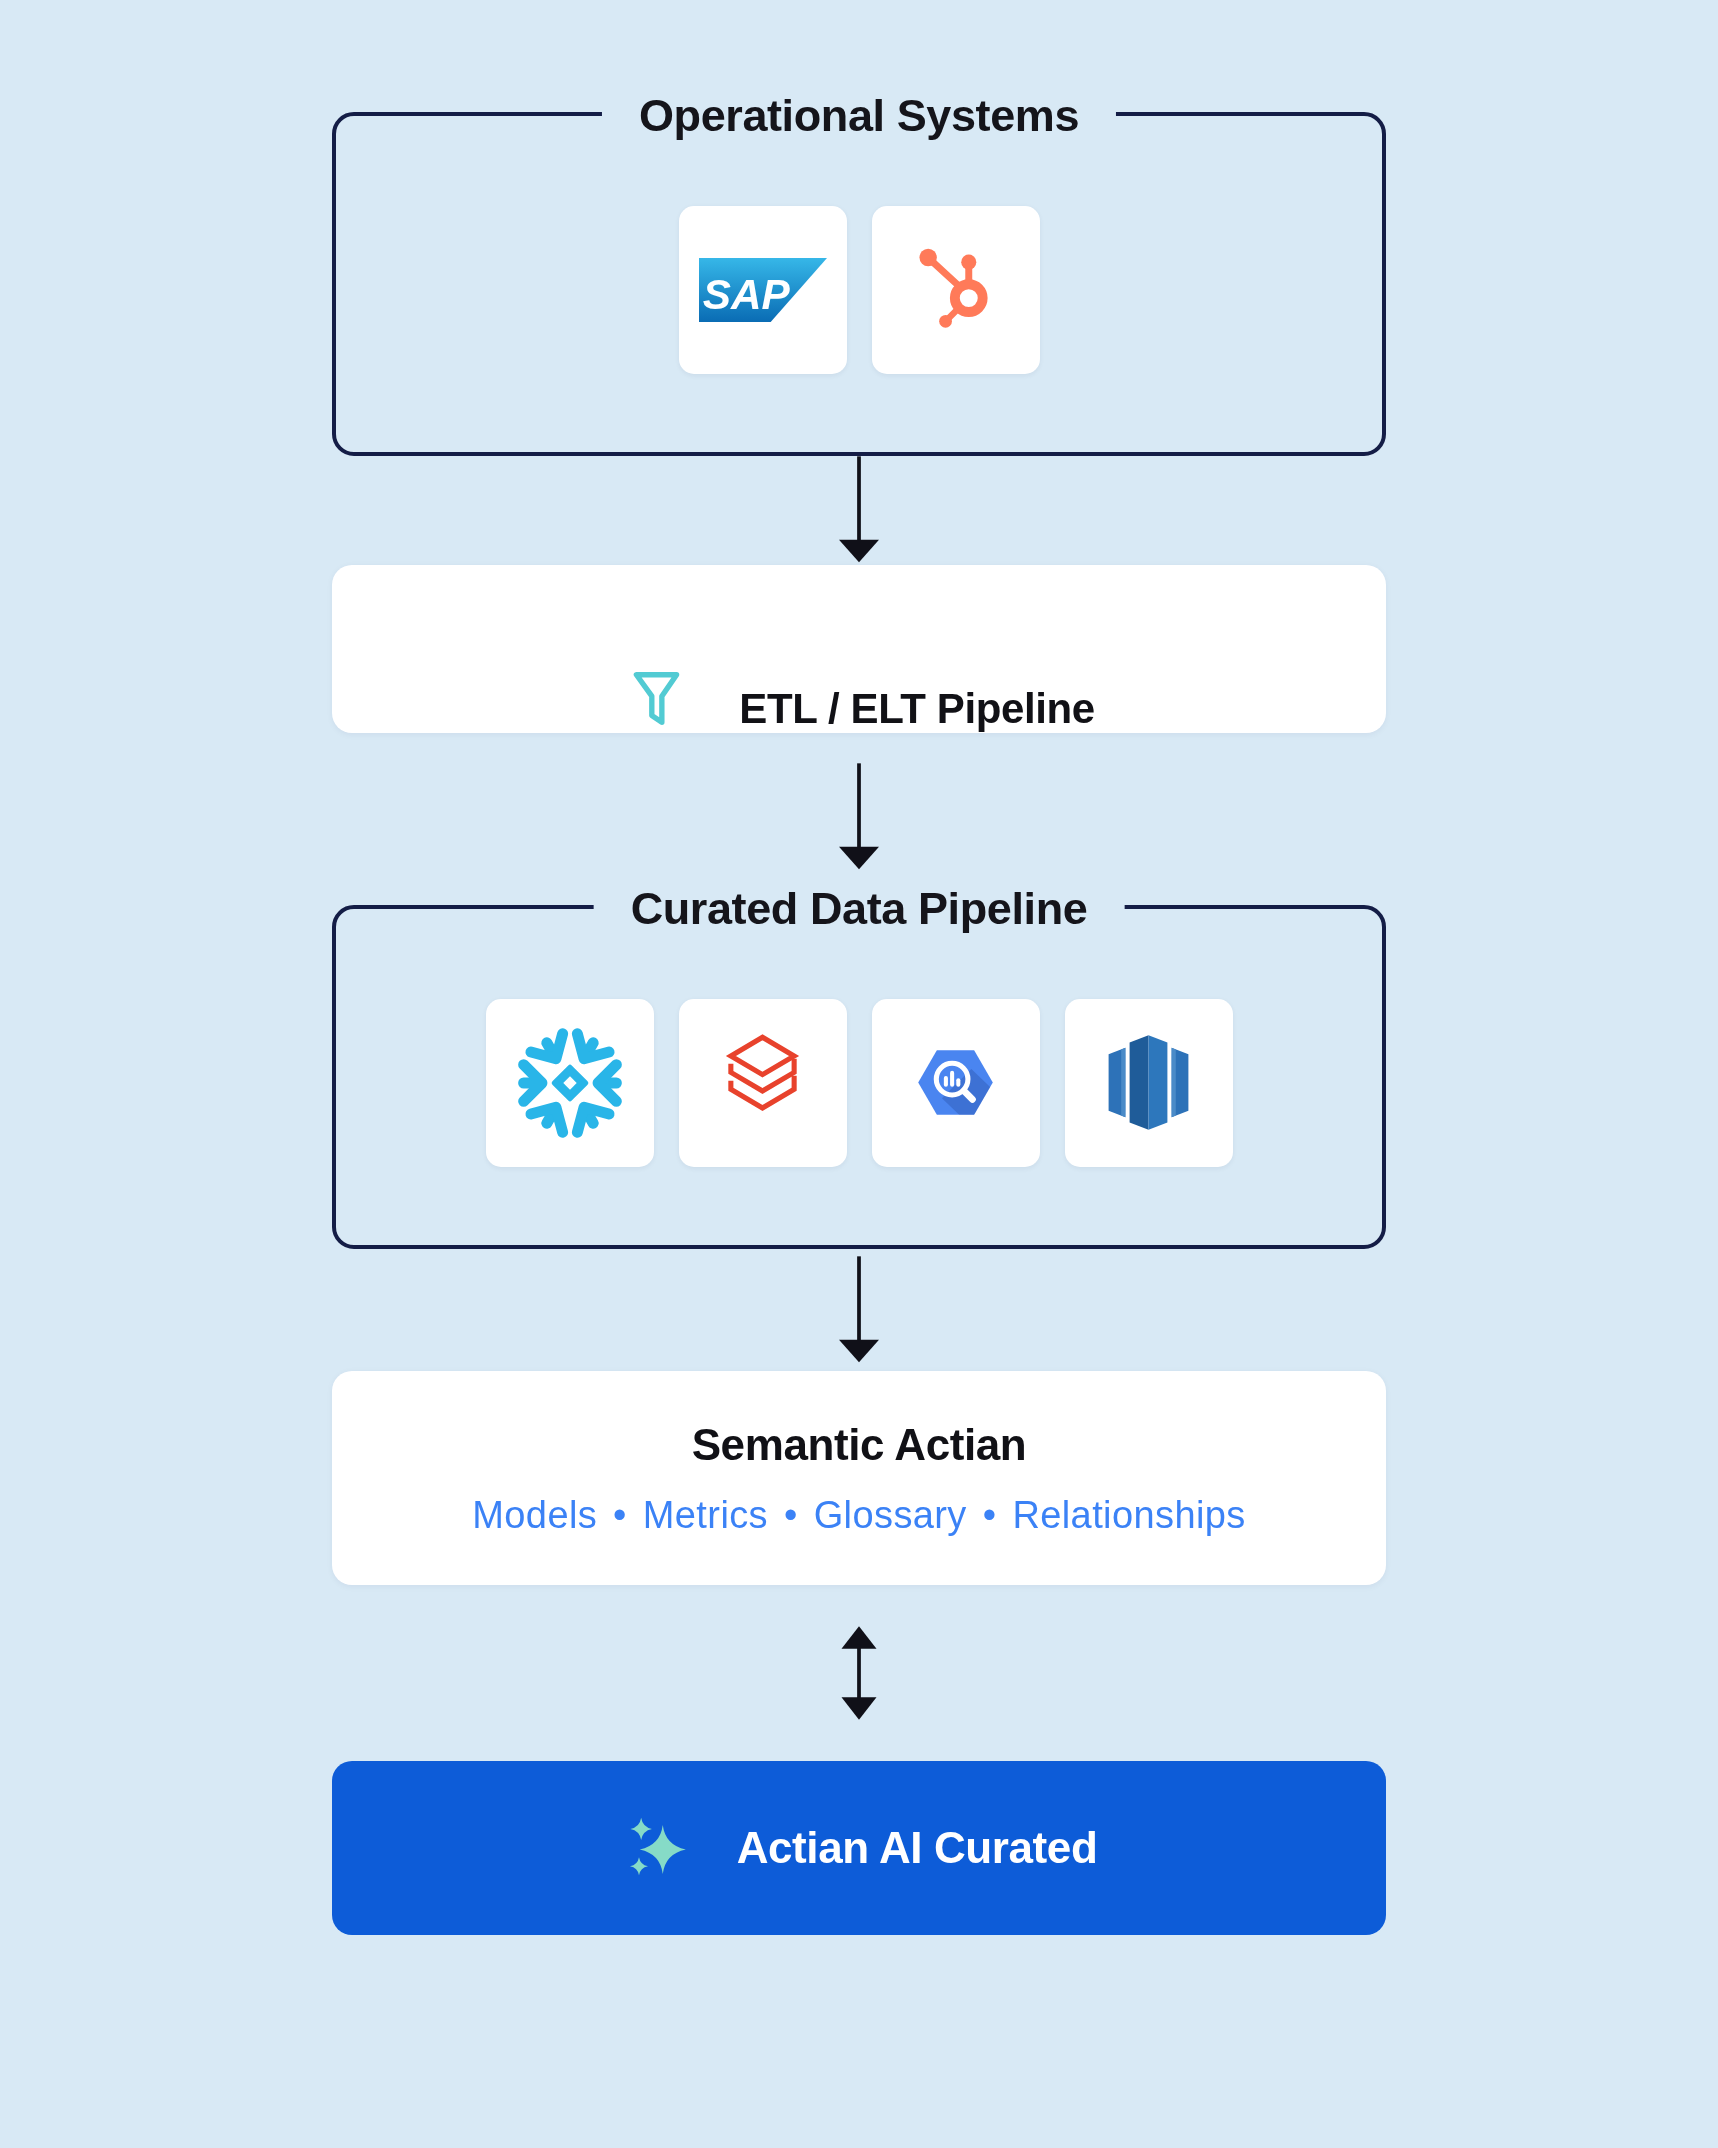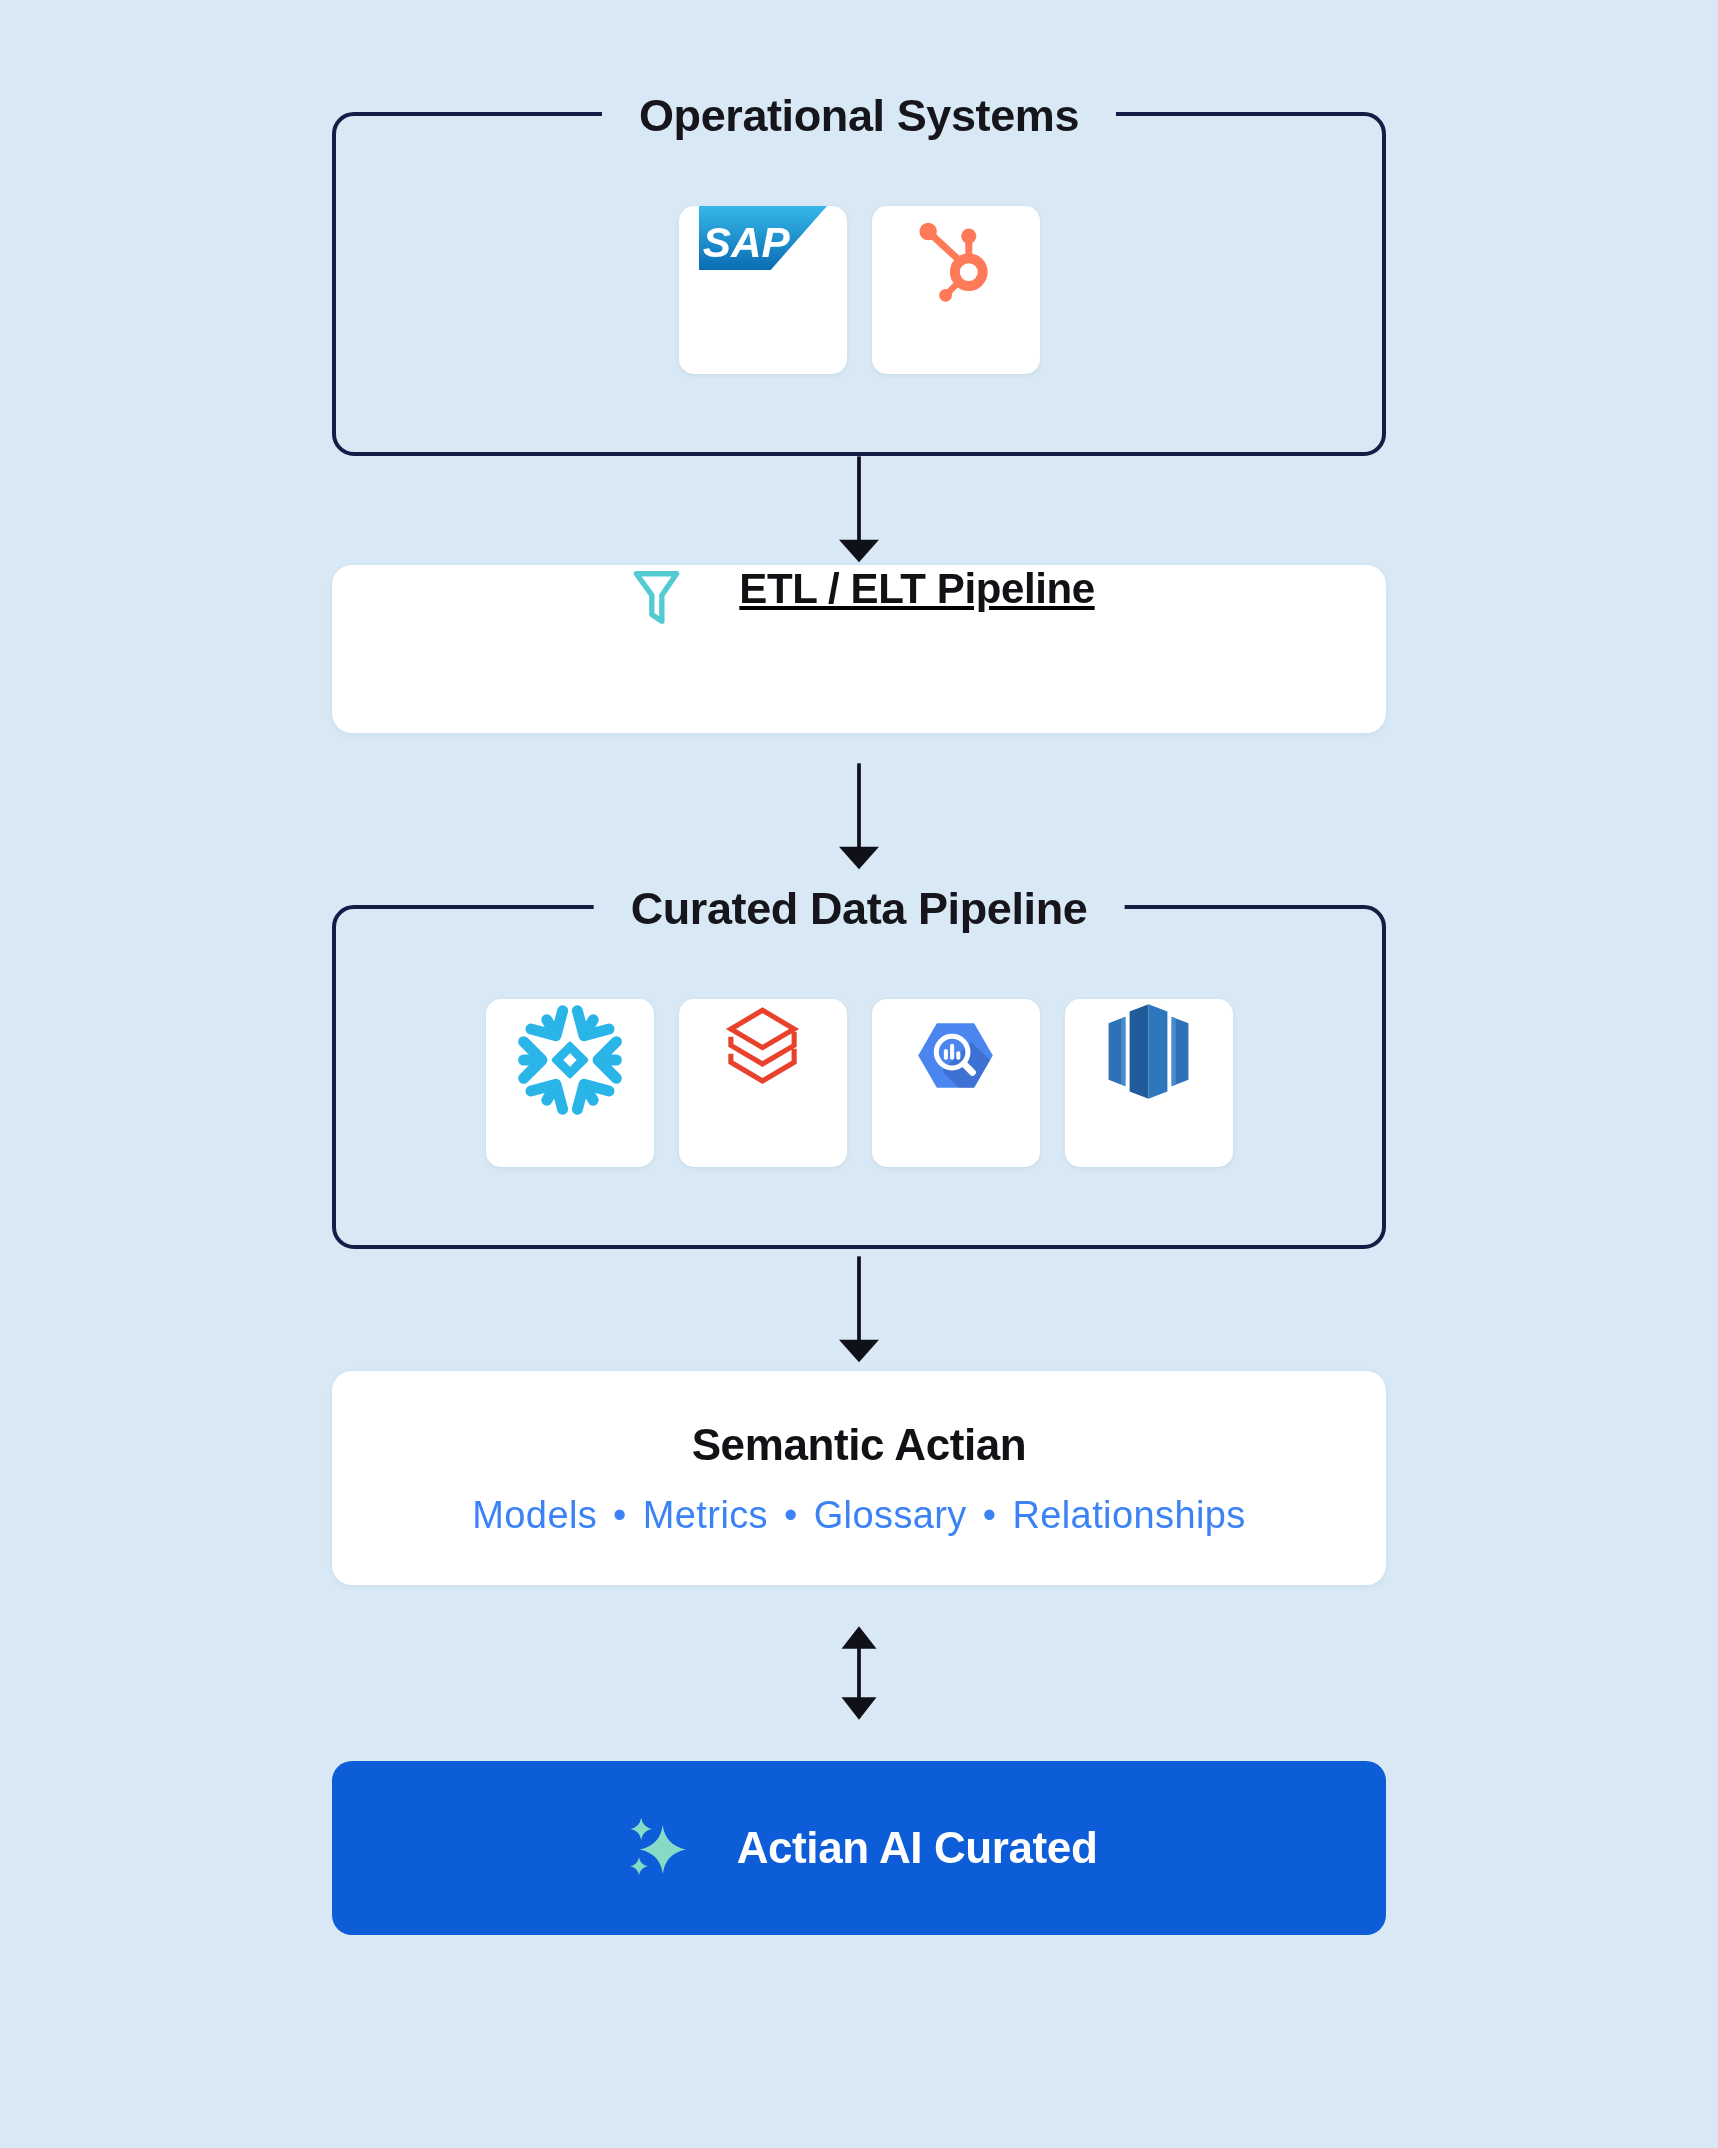--- a/index.html
+++ b/index.html
@@ -37,42 +37,41 @@
     letter-spacing: -0.4px;
     color: #15151B;
     line-height: 59px;
     white-space: nowrap;
   }
   .logo-row { display: flex; gap: 25px; margin-top: 11.7px; }
   .logo-card {
     width: 168px; height: 168px;
     background: #FFFFFF;
     border-radius: 15px;
-    display: flex; align-items: flex-start; justify-content: center;
+    display: flex; align-items: center; justify-content: center;
     box-shadow: 0 1.7px 5px rgba(20,29,70,0.06);
   }
 
   
   .arrow-wrap { display: flex; justify-content: center; }
   .arrow-wrap.gap-a { margin: 0; }
   .arrow-wrap.gap-b { margin: 30px 0 33px; }
   .arrow-wrap.gap-c { margin: 6.7px 0; }
   .arrow-wrap.gap-d { margin: 41px 0; }
 
   
   .white-card {
     background: #FFFFFF;
     border-radius: 20px;
     box-shadow: 0 1.7px 6.7px rgba(20,29,70,0.05);
   }
   .etl-card {
     height: 168px;
-    display: flex; align-items: flex-start; justify-content: center;
+    display: flex; align-items: flex-end; justify-content: center;
     gap: 49px;
-    text-decoration: underline;
   }
   .etl-label { font-size: 42px; font-weight: 700; letter-spacing: -0.4px; color: #111116; }
 
   .semantic-card {
     height: 214px;
     display: flex; flex-direction: column;
     align-items: center; justify-content: center;
     gap: 23.5px;
   }
   .semantic-title { font-size: 44px; font-weight: 700; letter-spacing: -0.4px; color: #111116; }

